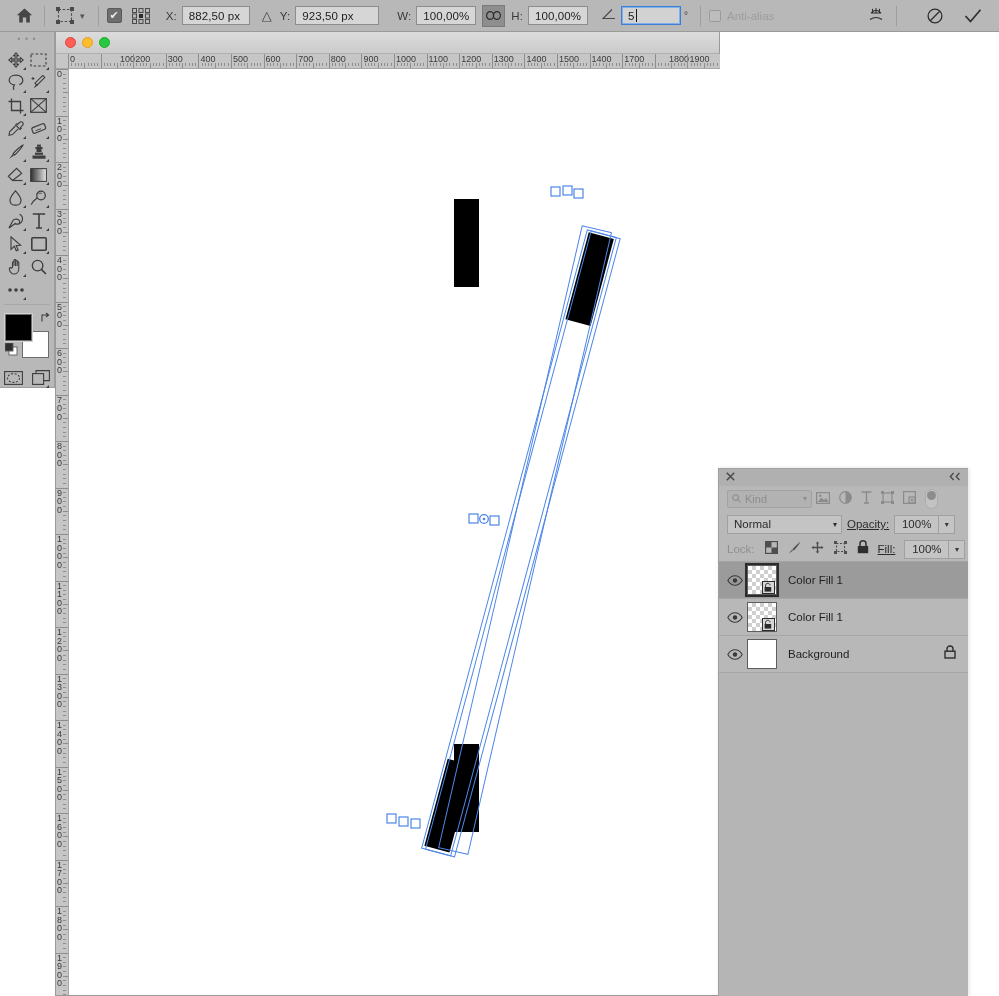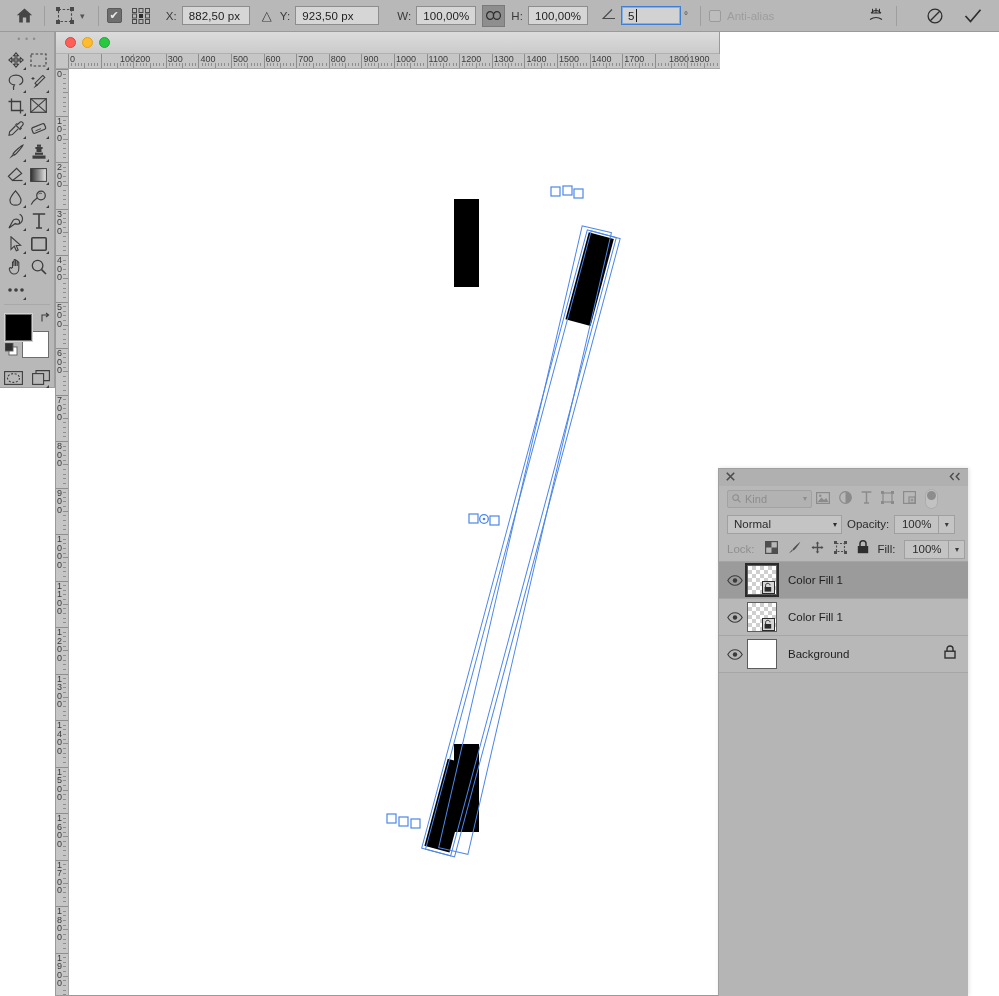--- a/index.html
+++ b/index.html
@@ -178,21 +178,21 @@
   .select-box {
     background: #c4c4c4; border: 1px solid #a0a0a0; height: 19px;
     display: flex; align-items: center; justify-content: space-between;
     font-size: 11.5px; color: #2b2b2b; padding: 0 4px 0 6px;
   }
   .blend-select { width: 115px; }
   .pct-box { width: 45px; justify-content: center; padding: 0; }
   .spin { width: 16px; height: 19px; background: #c4c4c4; border: 1px solid #a0a0a0;
           border-left: none; display: flex; align-items: center; justify-content: center;
           font-size: 8px; color: #3a3a3a; }
-  .lbl-small { font-size: 11.5px; color: #2b2b2b; }
+  .lbl-small { font-size: 11.5px; color: #2b2b2b; text-decoration: underline; }
   .lock-row { display: flex; align-items: center; padding: 2px 8px; gap: 9px; height: 24px; }
   .lock-lbl { font-size: 11.5px; color: #8f8f8f; margin-right: 1px; }
   .lock-icons { display: flex; align-items: center; gap: 10px; color: #4e4e4e; }
 
   .layer-list { border-top: 1px solid #a4a4a4; }
   .layer-item {
     display: flex; align-items: center; height: 37px;
     border-bottom: 1px solid #a6a6a6; padding-left: 4px;
     background: #b8b8b8;
   }

